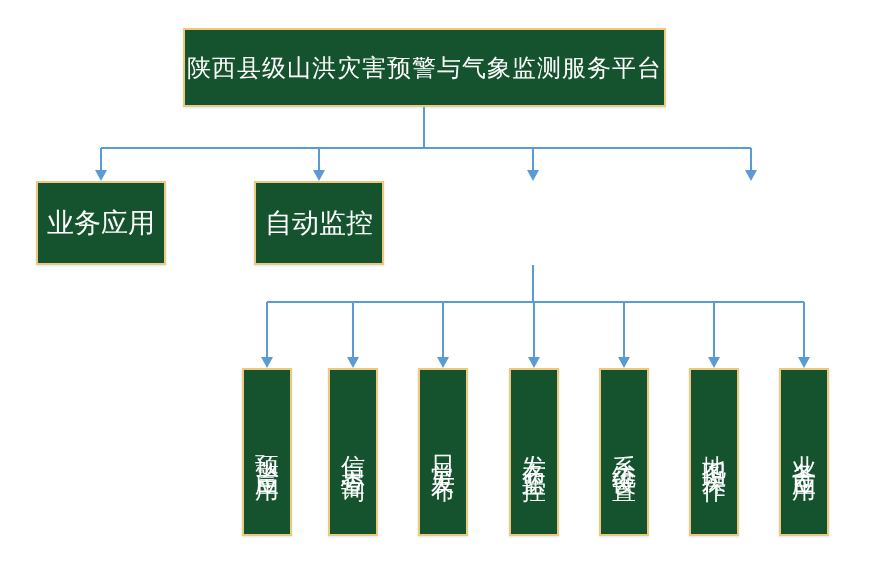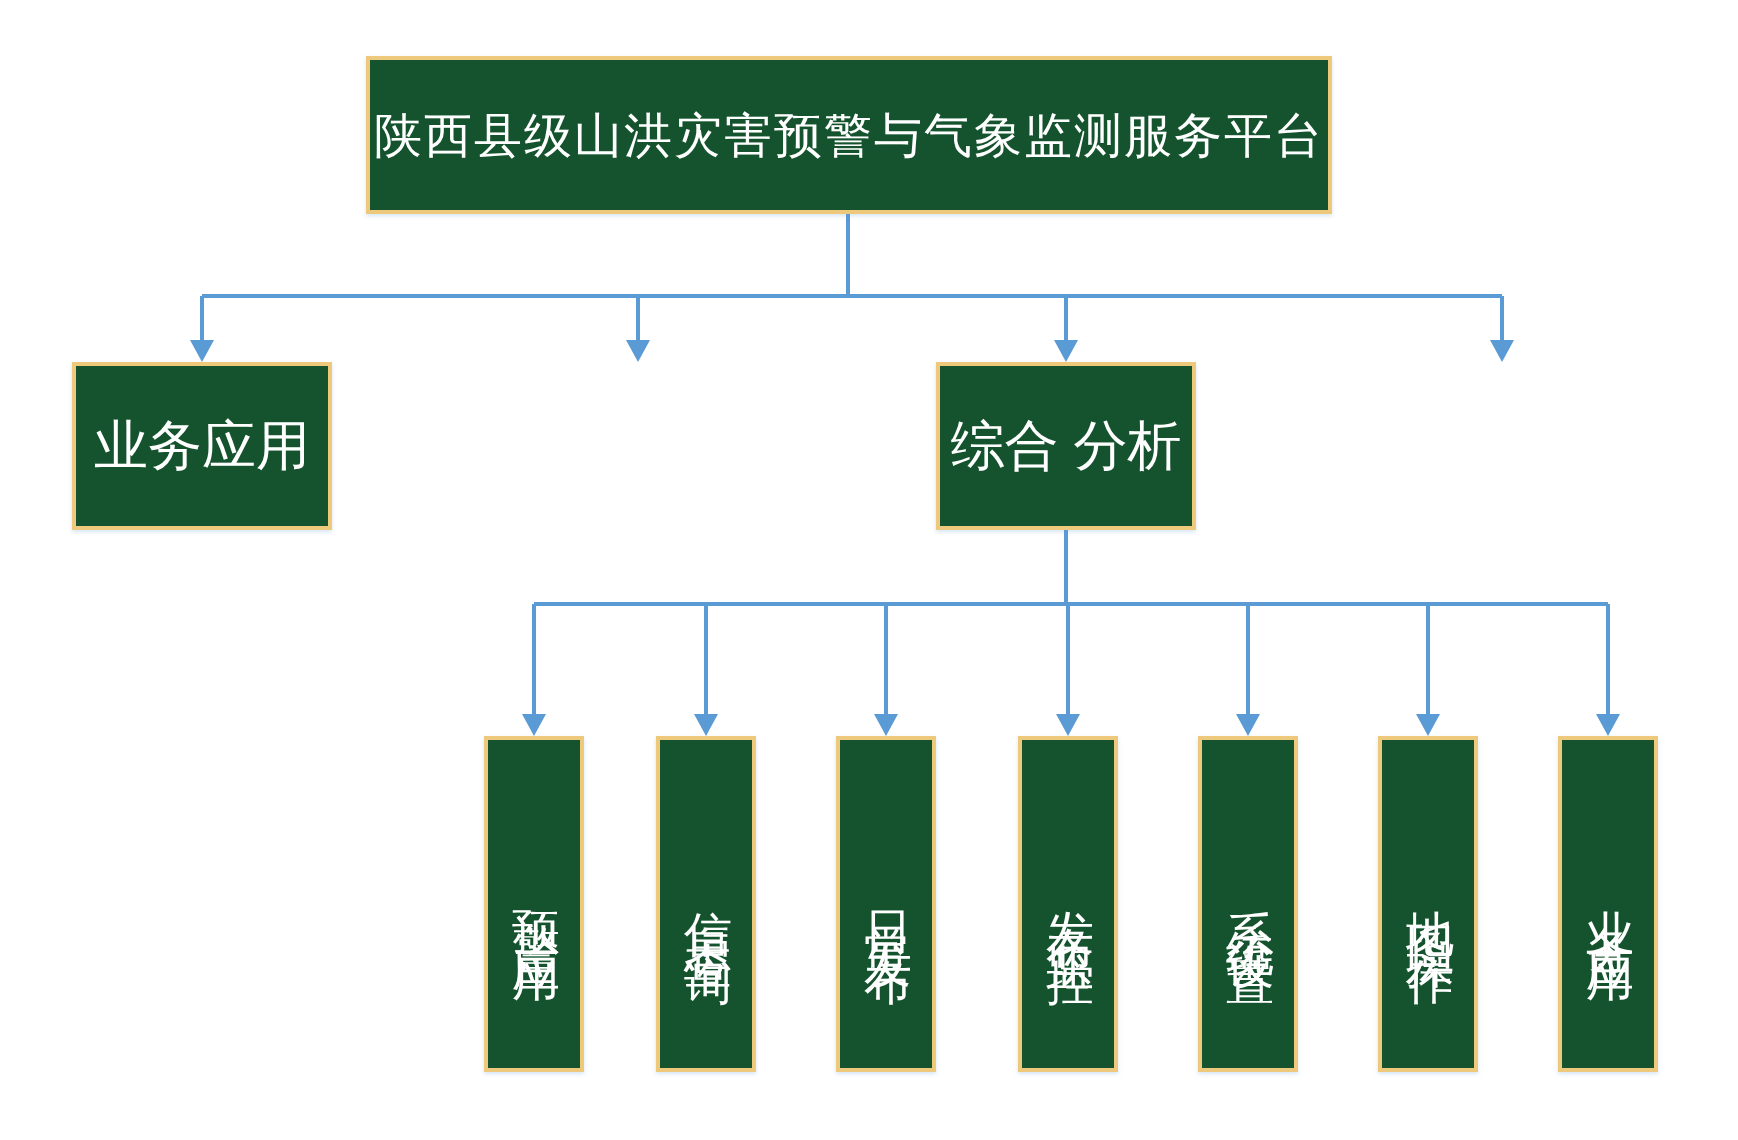--- a/index.html
+++ b/index.html
@@ -120,22 +120,22 @@
     <polygon class="arrowhead" points="798,357 810,357 804,368"></polygon>
   </svg>
 
   <div class="box root">
     <span>陕西县级山洪灾害预警与气象监测服务平台</span>
   </div>
 
   <div class="box l2 l2-0">
     <span>业务应用</span>
   </div>
-  <div class="box l2 l2-2">
-    <span>综合 分析</span>
+  <div class="box l2 l2-1">
+    <span>自动监控</span>
   </div>
 
   <div class="box l3 l3-0">
     <span class="vtext">预警应用</span>
   </div>
   <div class="box l3 l3-1">
     <span class="vtext">信息查询</span>
   </div>
   <div class="box l3 l3-2">
     <span class="vtext">日常发布</span>

